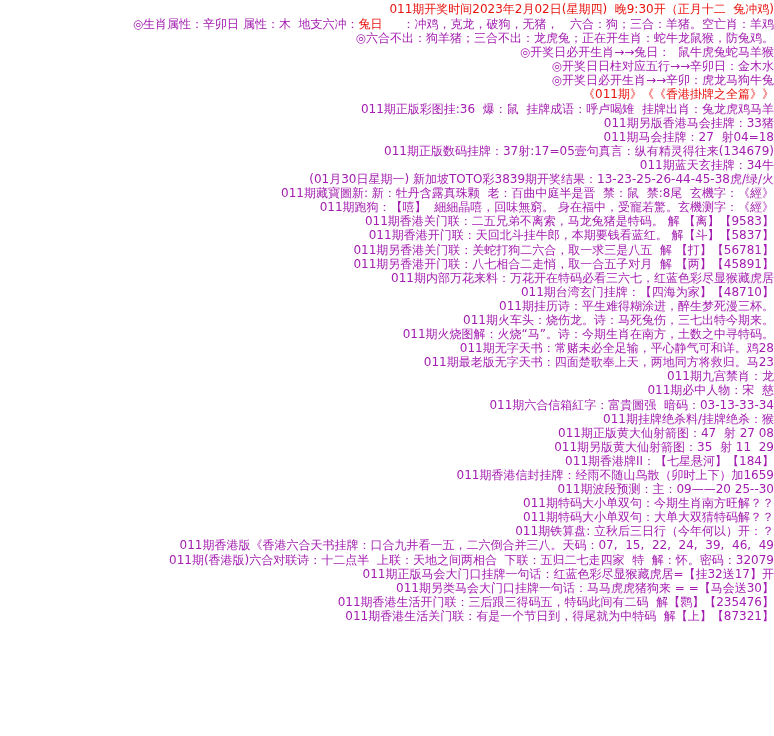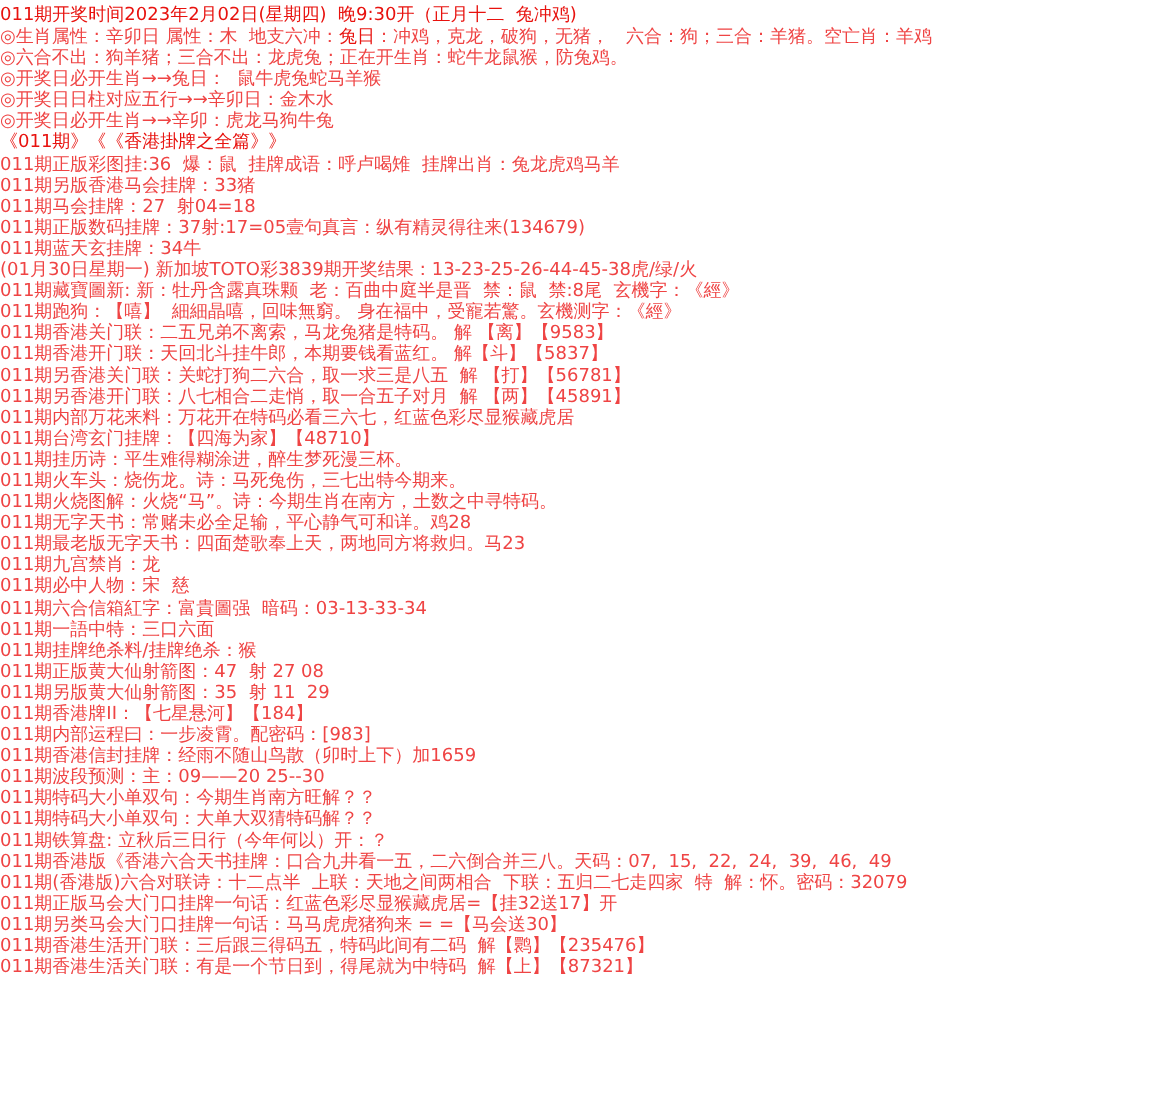--- a/index.html
+++ b/index.html
@@ -14,29 +14,30 @@
     font-size: 12px;
     color: #000000;
     overflow: hidden;
   }
   .page {
     position: relative;
     width: 774px;
     height: 568px;
     padding: 2px 0 0 0;
     box-sizing: border-box;
+    text-align: right;
   }
   .line {
     line-height: 14.1px;
     white-space: pre;
     font-size: 12px;
     letter-spacing: 0px;
   }
   .red { color: #e8120e; }
-  .black { color: #ef4444; }
+  .black { color: #a21caf; margin-left: 20px; }
   .bold { font-weight: normal; }
   .title-line {
     font-size: 12px;
     line-height: 15px;
   }
   .seg { white-space: pre; }
 </style>
 </head>
 <body>
 
@@ -64,26 +65,24 @@
       <div class="line"><span class="seg black">011期内部万花来料：万花开在特码必看三六七，红蓝色彩尽显猴藏虎居</span></div>
       <div class="line"><span class="seg black">011期台湾玄门挂牌：【四海为家】【48710】</span></div>
       <div class="line"><span class="seg black">011期挂历诗：平生难得糊涂进，醉生梦死漫三杯。</span></div>
       <div class="line"><span class="seg black">011期火车头：烧伤龙。诗：马死兔伤，三七出特今期来。</span></div>
       <div class="line"><span class="seg black">011期火烧图解：火烧“马”。诗：今期生肖在南方，土数之中寻特码。</span></div>
       <div class="line"><span class="seg black">011期无字天书：常赌未必全足输，平心静气可和详。鸡28</span></div>
       <div class="line"><span class="seg black">011期最老版无字天书：四面楚歌奉上天，两地同方将救归。马23</span></div>
       <div class="line"><span class="seg black">011期九宫禁肖：龙</span></div>
       <div class="line"><span class="seg black">011期必中人物：宋  慈</span></div>
       <div class="line"><span class="seg black">011期六合信箱紅字：富貴圖强  暗码：03-13-33-34</span></div>
-      <div class="line"><span class="seg black">011期一語中特：三口六面</span></div>
       <div class="line"><span class="seg black">011期挂牌绝杀料/挂牌绝杀：猴</span></div>
       <div class="line"><span class="seg black">011期正版黄大仙射箭图：47  射 27 08</span></div>
       <div class="line"><span class="seg black">011期另版黄大仙射箭图：35  射 11  29</span></div>
       <div class="line"><span class="seg black">011期香港牌II：【七星悬河】【184】</span></div>
-      <div class="line"><span class="seg black">011期内部运程曰：一步凌霄。配密码：[983]</span></div>
       <div class="line"><span class="seg black">011期香港信封挂牌：经雨不随山鸟散（卯时上下）加1659</span></div>
       <div class="line"><span class="seg black">011期波段预测：主：09——20 25--30</span></div>
       <div class="line"><span class="seg black">011期特码大小单双句：今期生肖南方旺解？？</span></div>
       <div class="line"><span class="seg black">011期特码大小单双句：大单大双猜特码解？？</span></div>
       <div class="line"><span class="seg black">011期铁算盘: 立秋后三日行（今年何以）开：？</span></div>
       <div class="line"><span class="seg black">011期香港版《香港六合天书挂牌：口合九井看一五，二六倒合并三八。天码：07,  15,  22,  24,  39,  46,  49</span></div>
       <div class="line"><span class="seg black">011期(香港版)六合对联诗：十二点半  上联：天地之间两相合  下联：五归二七走四家  特  解：怀。密码：32079</span></div>
       <div class="line"><span class="seg black">011期正版马会大门口挂牌一句话：红蓝色彩尽显猴藏虎居=【挂32送17】开</span></div>
       <div class="line"><span class="seg black">011期另类马会大门口挂牌一句话：马马虎虎猪狗来 = =【马会送30】</span></div>
       <div class="line"><span class="seg black">011期香港生活开门联：三后跟三得码五，特码此间有二码  解【鹮】【235476】</span></div>

